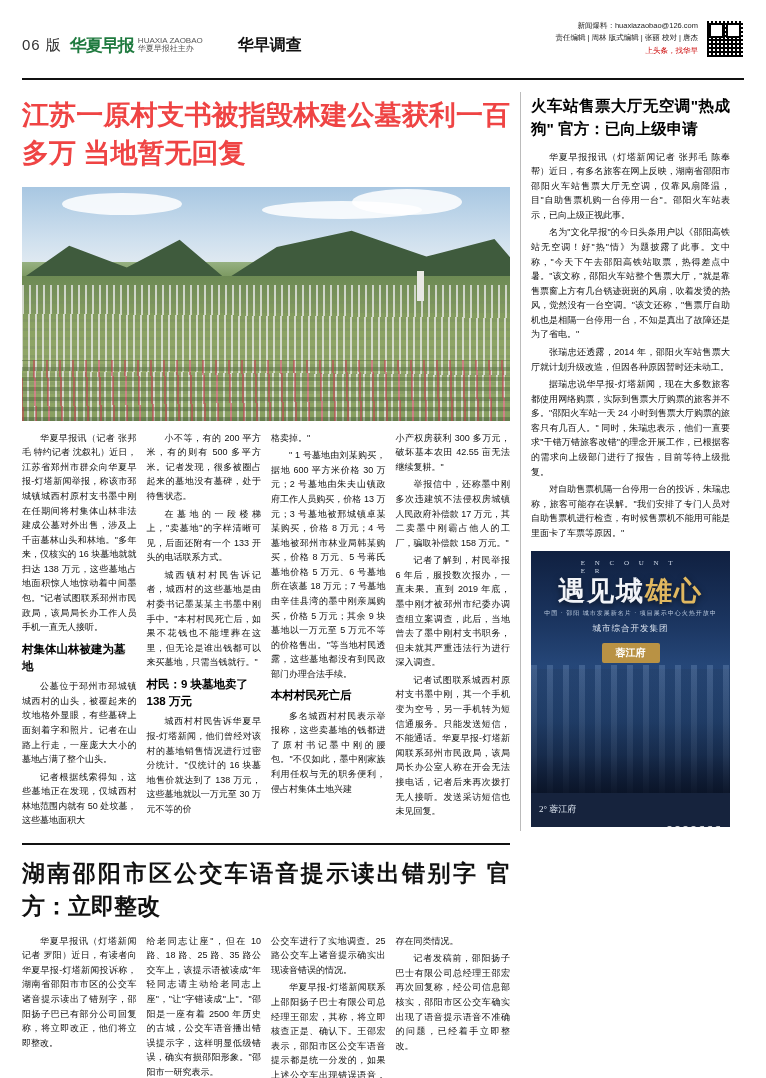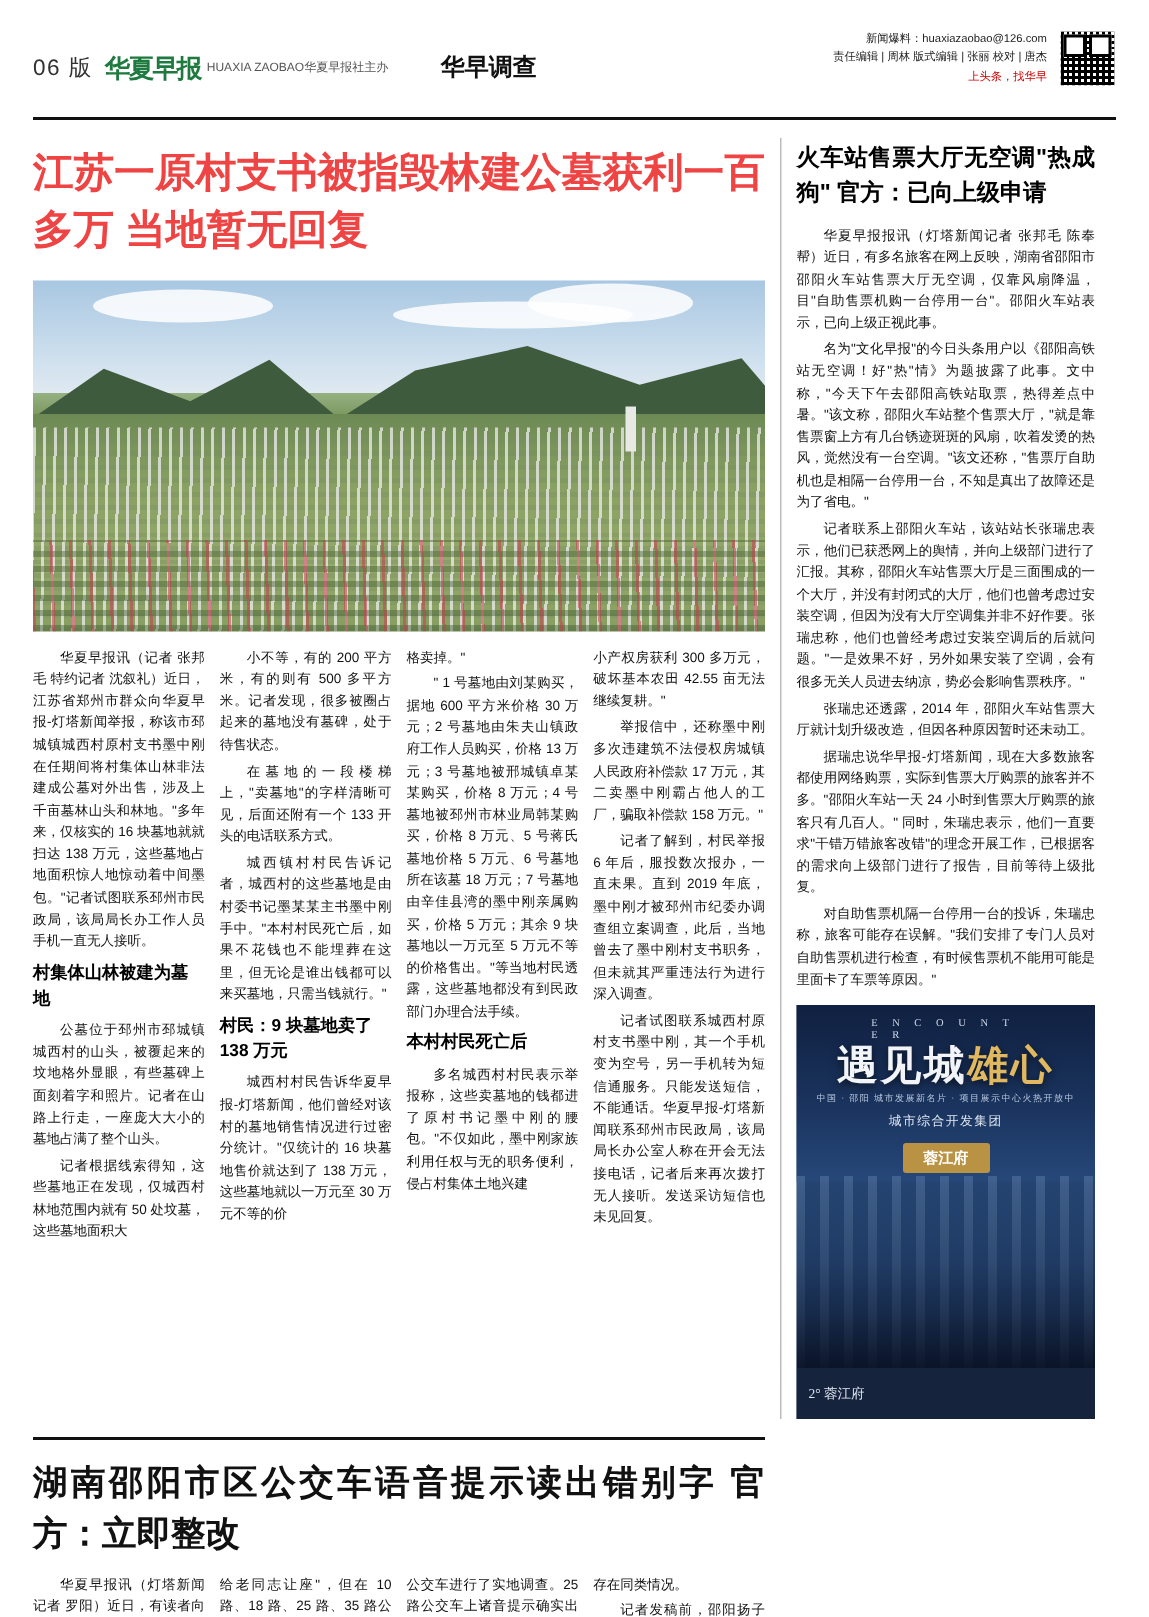--- a/index.html
+++ b/index.html
@@ -48,21 +48,21 @@
     font-weight: bold;
     font-size: 17px;
     font-family: "Liberation Serif", serif;
     letter-spacing: -1px;
   }
   .logo-sub {
     font-size: 8px;
     color: #555;
     line-height: 1.05;
     display: flex;
-    flex-direction: row;
+    flex-direction: column;
     justify-content: center;
   }
   .mast-divider {
     width: 1px;
     background: #999;
     margin: 2px 9px 2px 9px;
   }
   .section-name {
     font-size: 16px;
     font-weight: bold;
@@ -359,21 +359,20 @@
         </div>
 
       </div>
     </div>
 
     <div class="col-side">
       <h2 class="side-headline">火车站售票大厅无空调"热成狗"  官方：已向上级申请</h2>
       <div class="side-body">
         <p>华夏早报报讯（灯塔新闻记者 张邦毛 陈奉帮）近日，有多名旅客在网上反映，湖南省邵阳市邵阳火车站售票大厅无空调，仅靠风扇降温，目"自助售票机购一台停用一台"。邵阳火车站表示，已向上级正视此事。</p>
         <p>名为"文化早报"的今日头条用户以《邵阳高铁站无空调！好"热"情》为题披露了此事。文中称，"今天下午去邵阳高铁站取票，热得差点中暑。"该文称，邵阳火车站整个售票大厅，"就是靠售票窗上方有几台锈迹斑斑的风扇，吹着发烫的热风，觉然没有一台空调。"该文还称，"售票厅自助机也是相隔一台停用一台，不知是真出了故障还是为了省电。"</p>
-        <p>记者联系上邵阳火车站，该站站长张瑞忠表示，他们已获悉网上的舆情，并向上级部门进行了汇报。其称，邵阳火车站售票大厅是三面围成的一个大厅，并没有封闭式的大厅，他们也曾考虑过安装空调，但因为没有大厅空调集并非不好作要。张瑞忠称，他们也曾经考虑过安装空调后的后就问题。"一是效果不好，另外如果安装了空调，会有很多无关人员进去纳凉，势必会影响售票秩序。"</p>
         <p>张瑞忠还透露，2014 年，邵阳火车站售票大厅就计划升级改造，但因各种原因暂时还未动工。</p>
         <p>据瑞忠说华早报-灯塔新闻，现在大多数旅客都使用网络购票，实际到售票大厅购票的旅客并不多。"邵阳火车站一天 24 小时到售票大厅购票的旅客只有几百人。" 同时，朱瑞忠表示，他们一直要求"干错万错旅客改错"的理念开展工作，已根据客的需求向上级部门进行了报告，目前等待上级批复。</p>
         <p>对自助售票机隔一台停用一台的投诉，朱瑞忠称，旅客可能存在误解。"我们安排了专门人员对自助售票机进行检查，有时候售票机不能用可能是里面卡了车票等原因。"</p>
       </div>
 
       <div class="ad">
         <div class="ad-top"></div>
         <div class="ad-encounter">E N C O U N T E R</div>
         <div class="ad-title"><span>遇见城</span><span class="hot">雄心</span></div>
         <div class="ad-sub">中国 · 邵阳 城市发展新名片 · 项目展示中心火热开放中</div>

